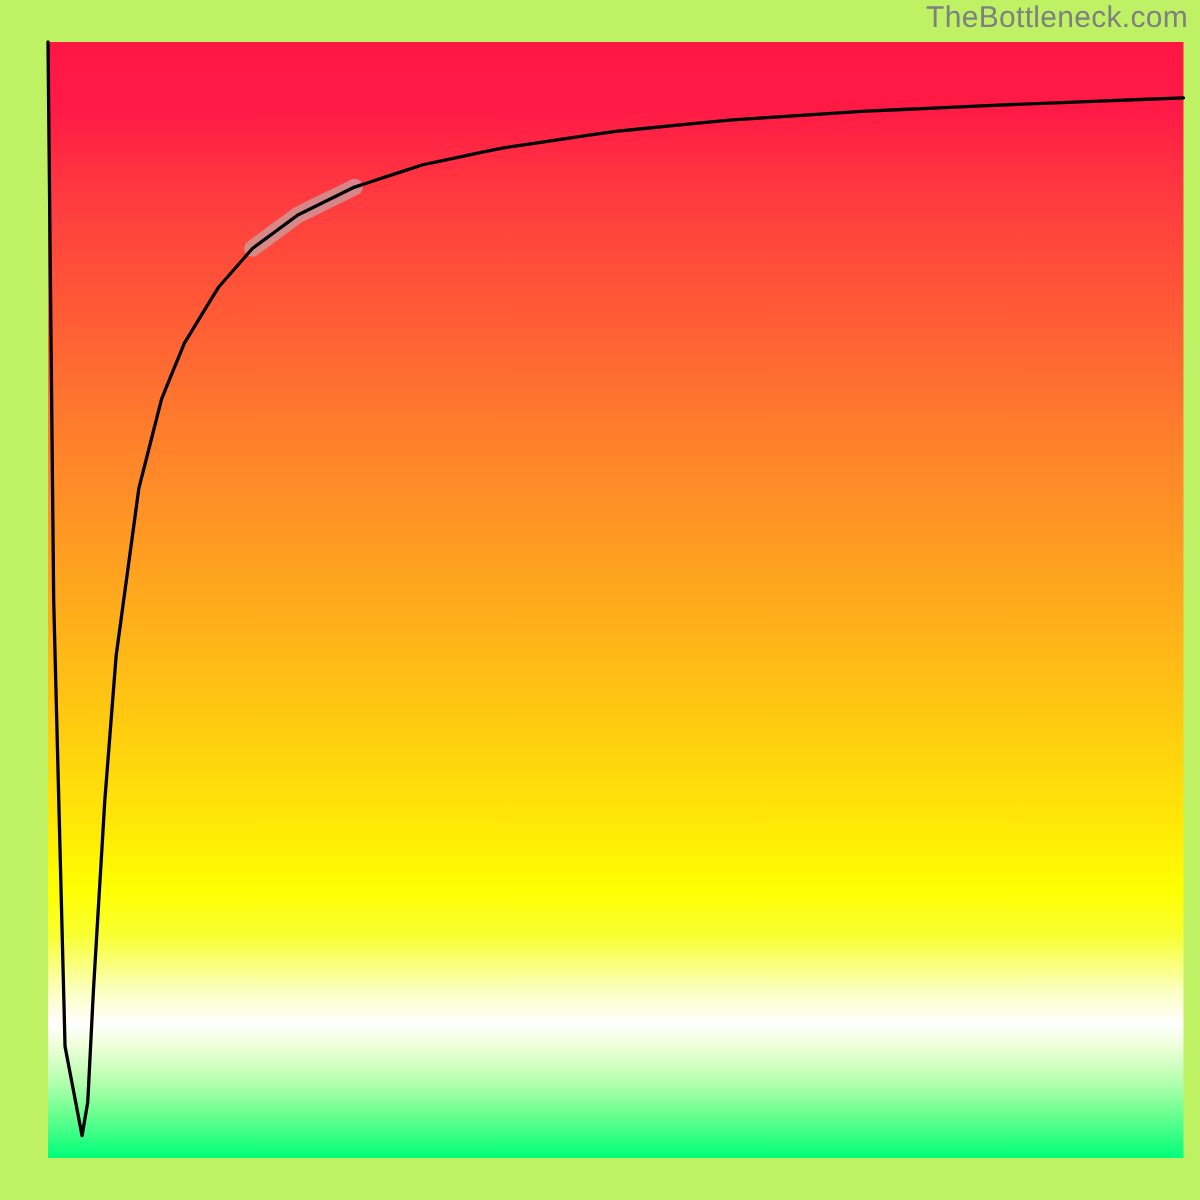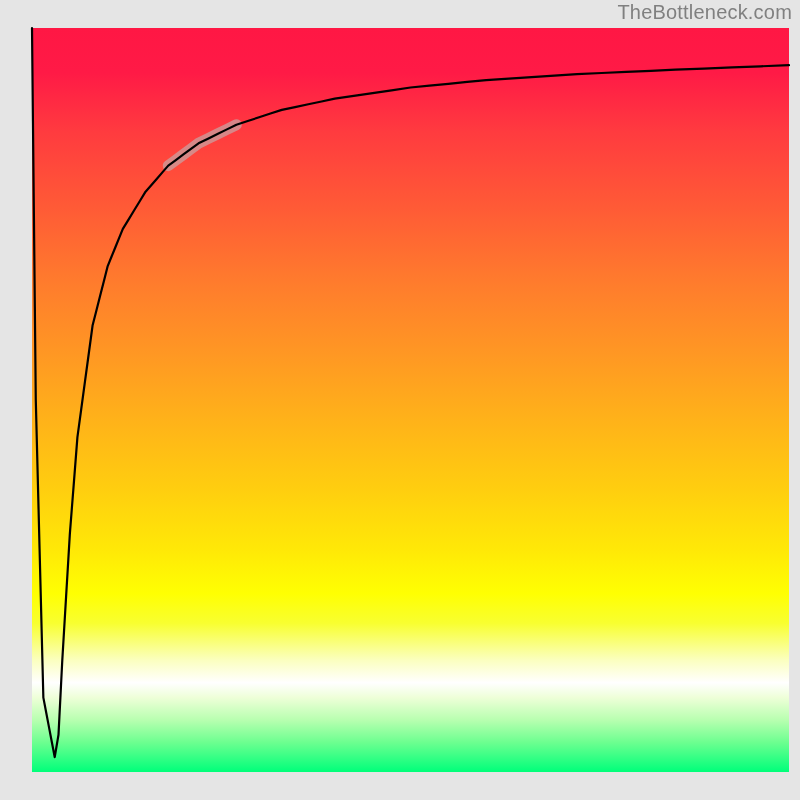--- a/index.html
+++ b/index.html
@@ -7,21 +7,21 @@
     width: 800px;
     height: 800px;
     overflow: hidden;
     background: #000;
     font-family: Arial, Helvetica, sans-serif;
   }
   .container {
     position: relative;
     width: 800px;
     height: 800px;
-    background: #e5e5e5;
+    background: #bef264;
   }
   .watermark {
     position: absolute;
     top: 1px;
     right: 8px;
     color: #808080;
     font-size: 20px;
     font-weight: normal;
     letter-spacing: 0.2px;
     z-index: 5;

